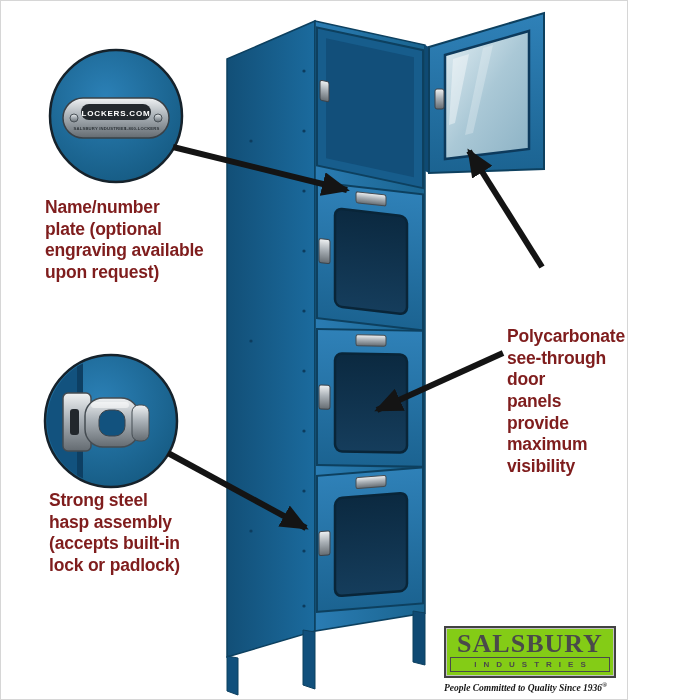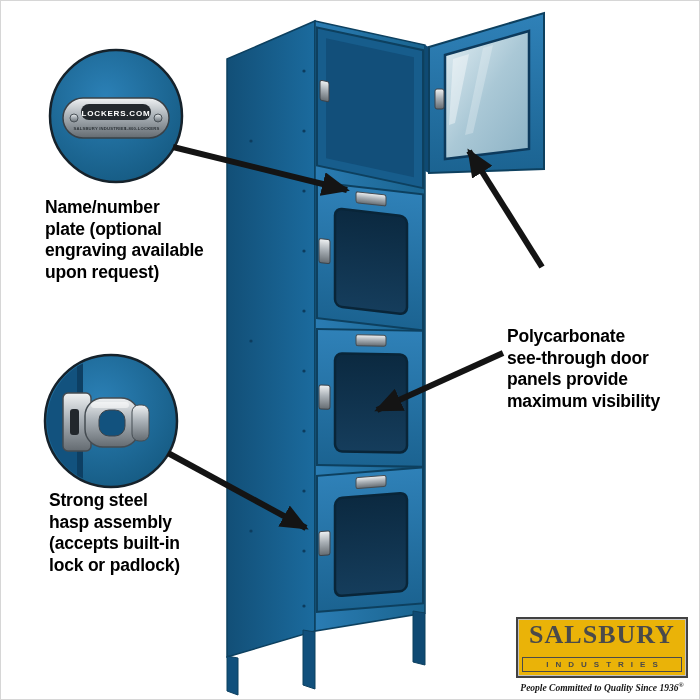--- a/index.html
+++ b/index.html
@@ -1,60 +1,60 @@
 <!DOCTYPE html>
 <html><head>
 <meta charset="utf-8">
 <style>
   * { margin:0; padding:0; box-sizing:border-box; }
   html,body { width:700px; height:700px; background:#fff; font-family:"Liberation Sans", sans-serif; }
-  .canvas { position:relative; width:700px; height:700px; background:#ffffff; border:1px solid #d6d6d6; overflow:hidden; }
+  .canvas { position:relative; width:628px; height:700px; background:#ffffff; border:1px solid #d6d6d6; overflow:hidden; }
   svg.scene { position:absolute; left:0; top:0; }
 
   .callout-label {
     position:absolute;
     font-weight:bold;
     font-size:17.5px;
     line-height:1.24;
-    color:#000000;
+    color:#7f1d1d;
     white-space:pre-line;
     letter-spacing:-0.2px;
   }
   #label-nameplate { left:44px; top:196px; }
   #label-hasp     { left:48px; top:489px; }
   #label-panels   { left:506px; top:277px;margin-top:48px; }
 
   .logo { position:absolute; right:11px; bottom:6px; width:172px; }
   .logo-box {
     border:2px solid #424242;
-    background:#eab308;
+    background:#84cc16;
     padding:3px 4px 4px;
     text-align:center;
     box-shadow: inset 0 0 0 1px #c2c2c2;
   }
   .logo-name {
     font-family:"Liberation Serif", serif;
     font-weight:bold;
     font-size:26px;
     line-height:1;
     letter-spacing:1px;
     color:#4a4a4a;
   }
   .logo-division {
-    margin-top:9px;
+    margin-top:0;
     border:1.5px solid #4a4a4a;
     font-weight:bold;
     font-size:8px;
     letter-spacing:7px;
     padding:2px 0 2px 7px;
     color:#4a4a4a;
   }
   .logo-tagline {
     margin-top:3px;
-    text-align:center;
+    text-align:left;
     font-family:"Liberation Serif", serif;
     font-style:italic;
     font-weight:bold;
     font-size:9.5px;
     color:#161616;
   }
   .logo-tagline .reg { font-size:7px; vertical-align:super; font-style:normal; }
 
   text.plate-brand {
     font-family:"Liberation Sans", sans-serif;

